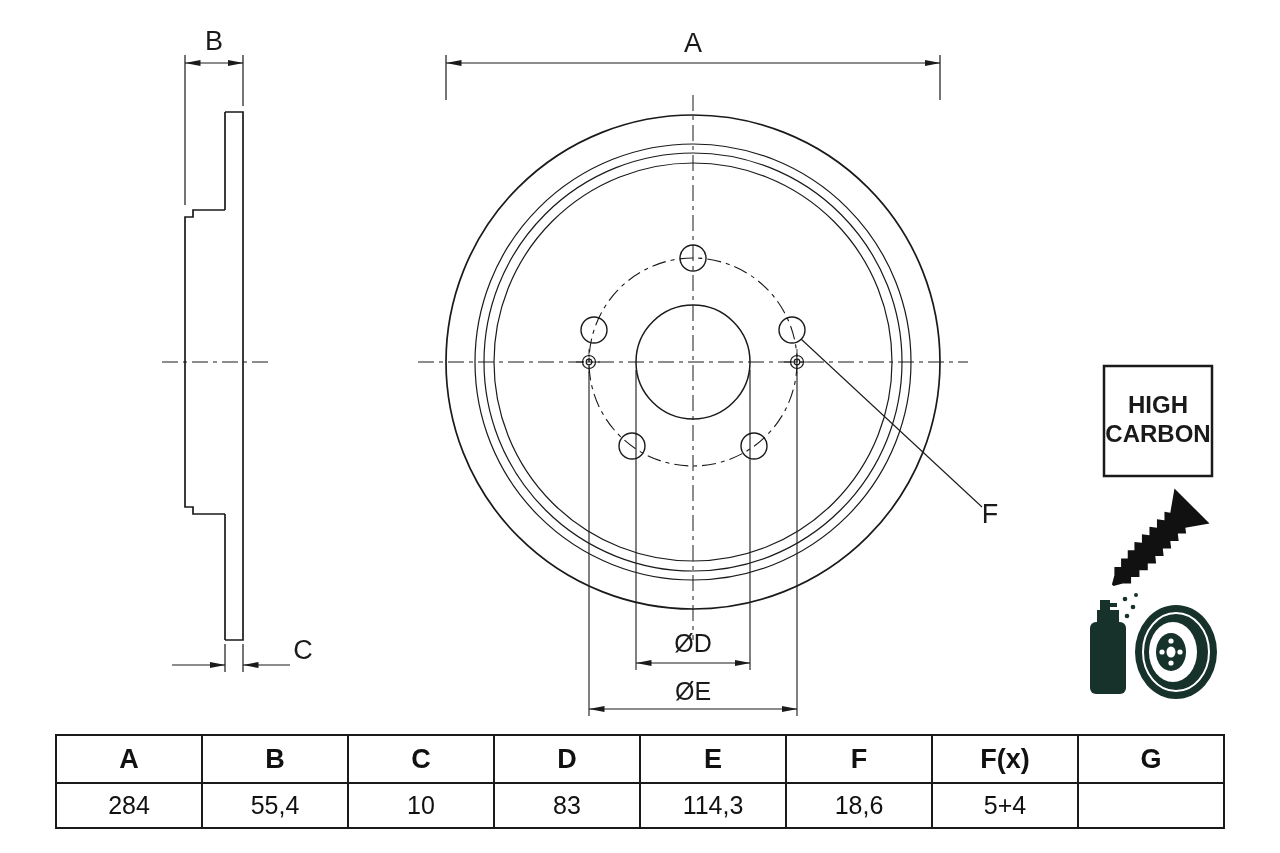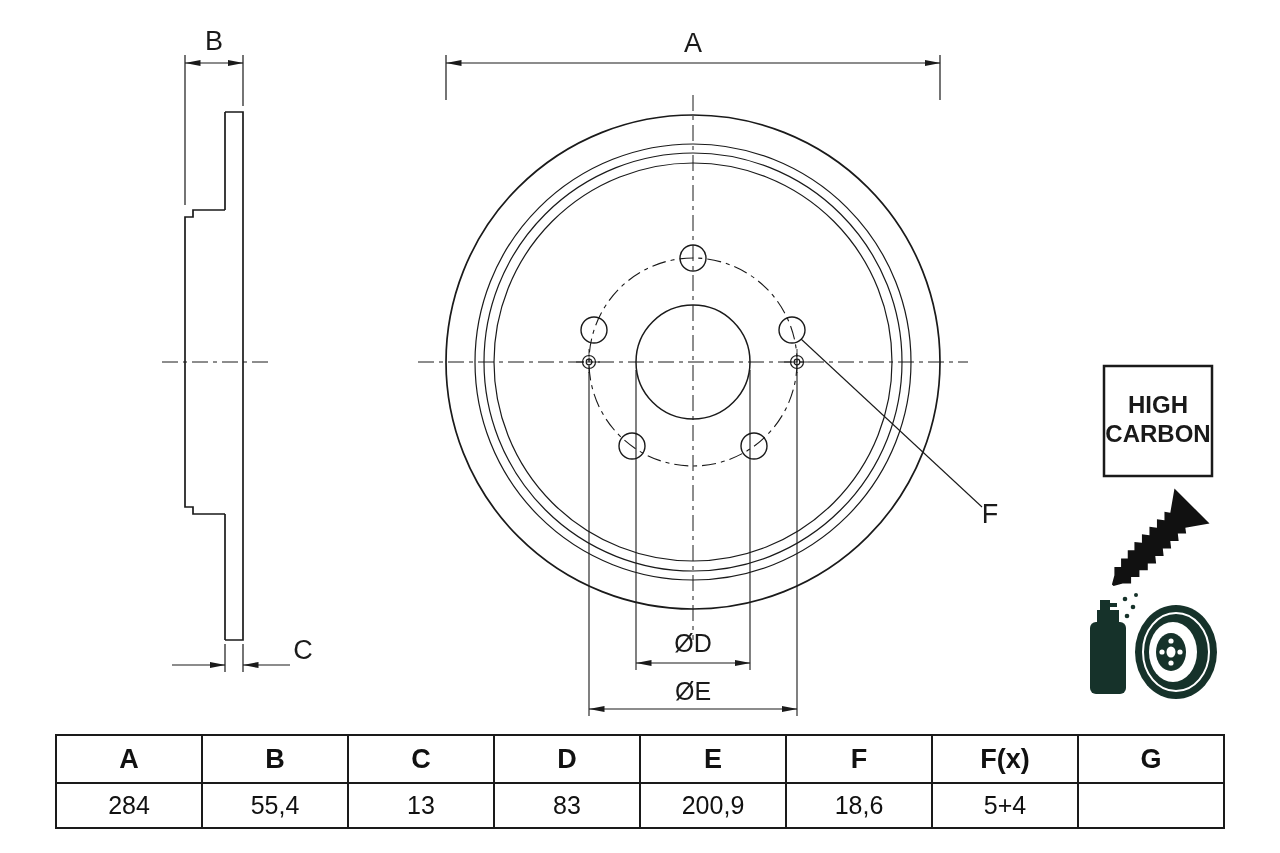--- a/index.html
+++ b/index.html
@@ -141,23 +141,23 @@
       <td>C</td>
       <td>D</td>
       <td>E</td>
       <td>F</td>
       <td>F(x)</td>
       <td>G</td>
     </tr>
     <tr class="val">
       <td>284</td>
       <td>55,4</td>
-      <td>13</td>
+      <td>10</td>
       <td>83</td>
-      <td>200,9</td>
+      <td>114,3</td>
       <td>18,6</td>
       <td>5+4</td>
       <td></td>
     </tr>
   </tbody>
     </table>
 
 </div>
 
 </body></html>

